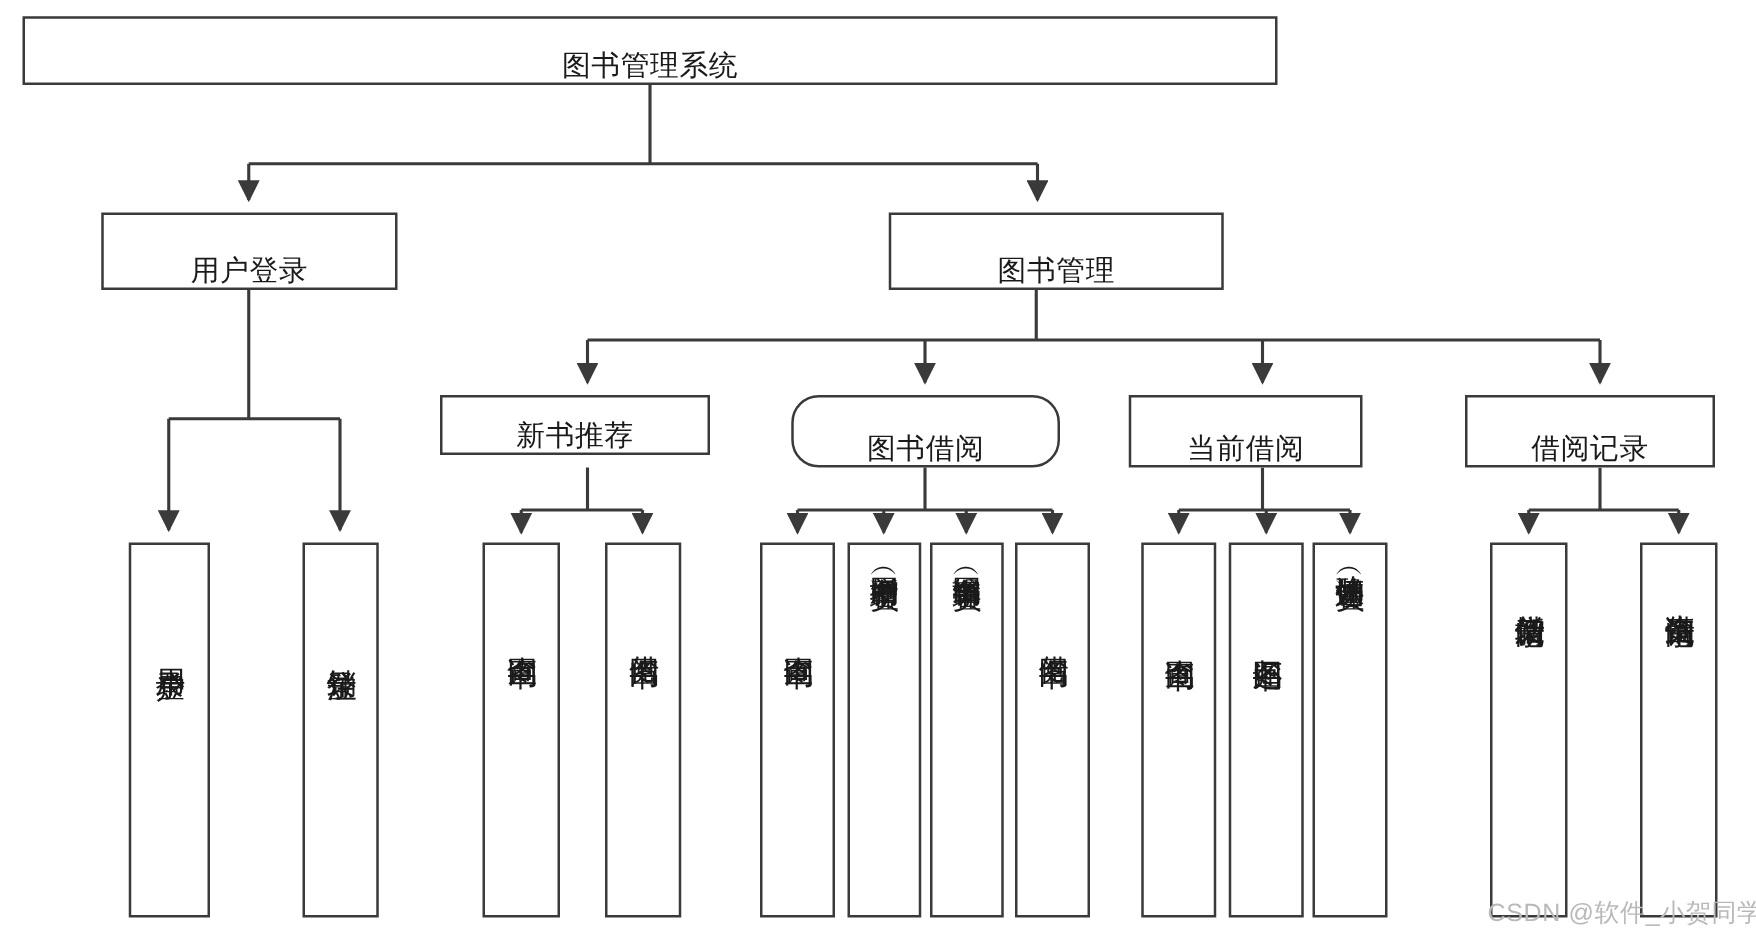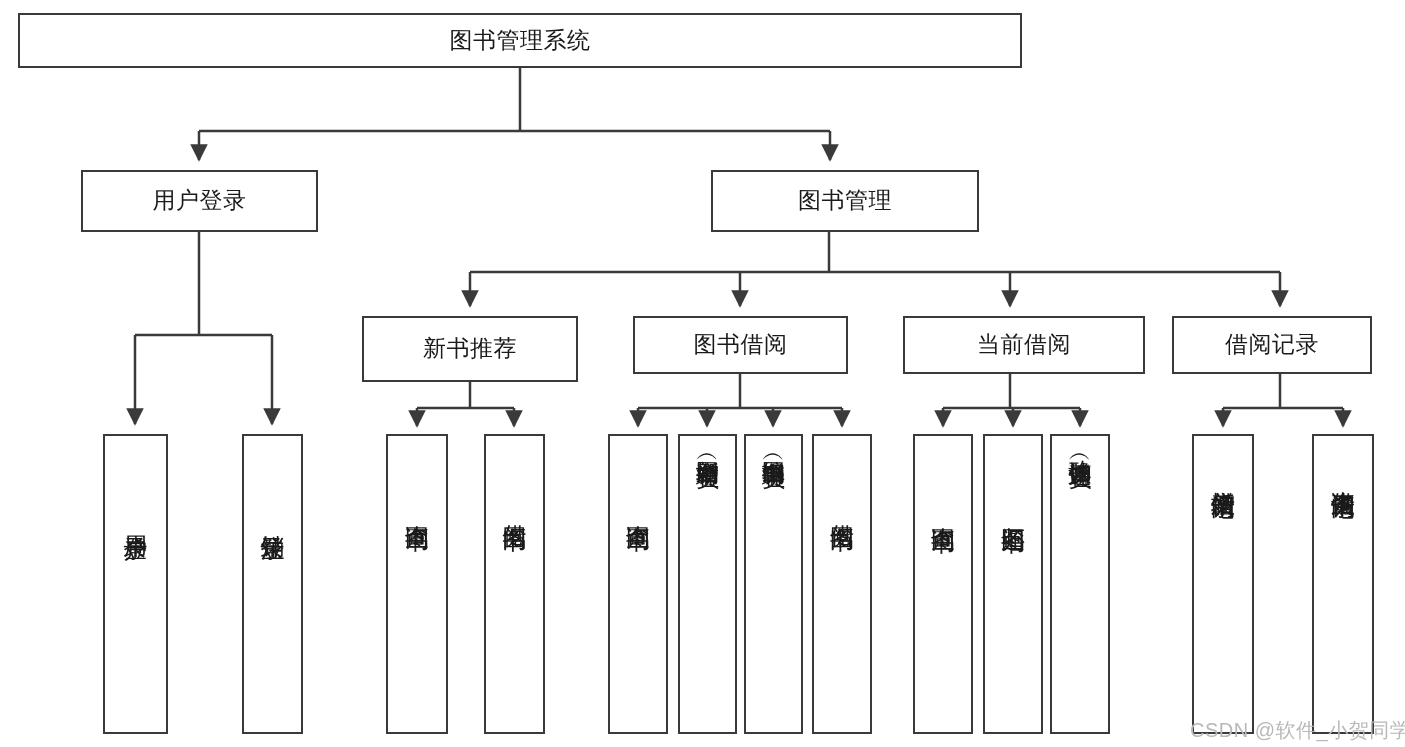--- a/index.html
+++ b/index.html
@@ -21,21 +21,21 @@
     width: 1405px;
     height: 747px;
     pointer-events: none;
   }
   .node {
     position: absolute;
     box-sizing: border-box;
     border: 2.5px solid #3a3a3a;
     background: #ffffff;
     display: flex;
-    align-items: center;
+    align-items: flex-end;
     justify-content: center;
     color: #1a1a1a;
   }
   .node .label {
     display: block;
     text-align: center;
     line-height: 1.12;
     letter-spacing: 0.5px;
   }
   .node.horiz .label {
@@ -127,27 +127,27 @@
     <span class="label">图书管理系统</span>
   </div>
 
   <div class="node horiz" style="left:81px; top:170px; width:237px; height:62px;">
     <span class="label">用户登录</span>
   </div>
   <div class="node horiz" style="left:711px; top:170px; width:268px; height:62px;">
     <span class="label">图书管理</span>
   </div>
 
-  <div class="node horiz" style="left:362px; top:316px; width:216px; height:66px;">
+  <div class="node horiz" style="left:352px; top:316px; width:216px; height:48px;">
     <span class="label">新书推荐</span>
   </div>
-  <div class="node horiz" style="left:633px; top:316px; width:215px; height:58px;">
+  <div class="node horiz" style="left:633px; top:316px; width:215px; height:58px;border-radius:22px;">
     <span class="label">图书借阅</span>
   </div>
-  <div class="node horiz" style="left:903px; top:316px; width:242px; height:58px;">
+  <div class="node horiz" style="left:903px; top:316px; width:187px; height:58px;">
     <span class="label">当前借阅</span>
   </div>
   <div class="node horiz" style="left:1172px; top:316px; width:200px; height:58px;">
     <span class="label">借阅记录</span>
   </div>
 
   <div class="node vert" style="left:103px; top:434px; width:65px; height:300px; padding-top:80px;">
     <span class="label">用户登录</span>
   </div>
   <div class="node vert" style="left:242px; top:434px; width:61px; height:300px; padding-top:80px;">

